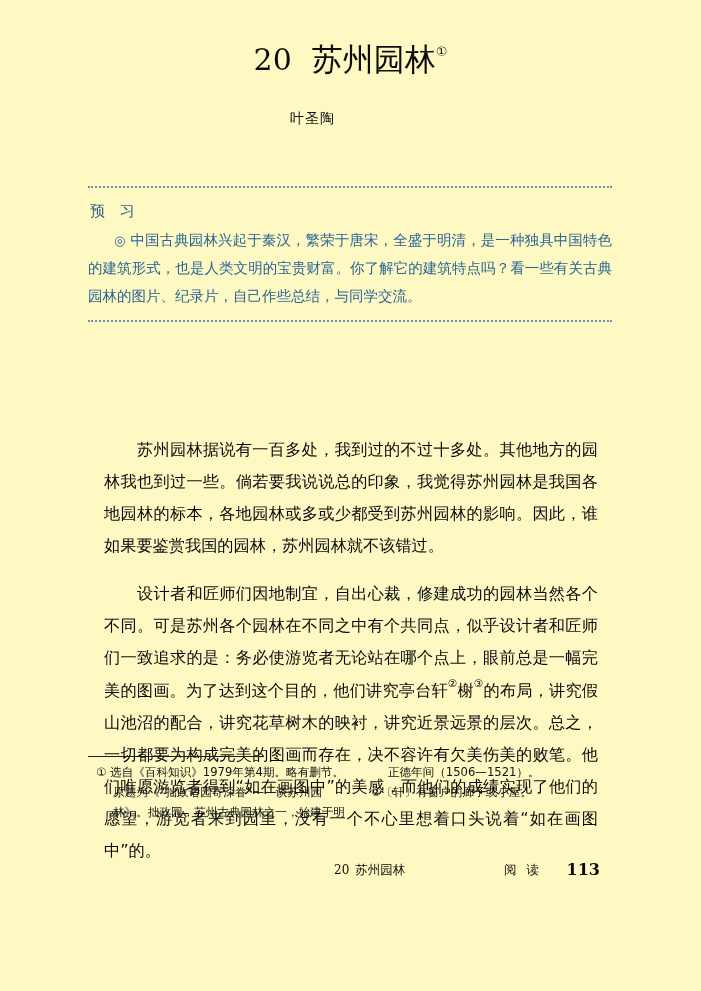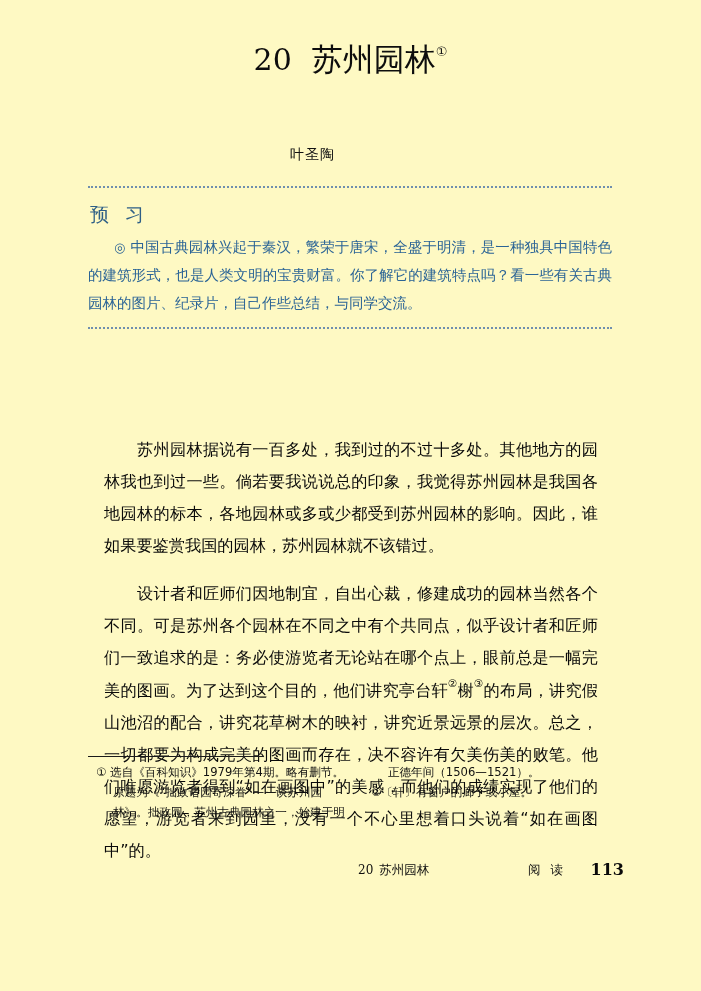--- a/index.html
+++ b/index.html
@@ -53,35 +53,34 @@
   .author {
     position: absolute;
     top: 110px;
     left: 0;
     width: 625px;
     text-align: center;
     font-size: 14px;
     color: #111;
     font-family: "DejaVu Sans", sans-serif;
     letter-spacing: 1px;
-    margin-top: 36px;
   }
 
   
   .preview-box {
     position: absolute;
     left: 88px;
     top: 186px;
     width: 524px;
     border-top: 2px dotted #6f8fae;
     border-bottom: 2px dotted #6f8fae;
     padding: 14px 0 10px 0;
   }
   .preview-heading {
-    font-size: 19px;
+    font-size: 15px;
     color: #2e5f86;
     letter-spacing: 5px;
     margin: 0 0 6px 2px;
     font-family: "DejaVu Sans", sans-serif;
   }
   .preview-item {
     font-size: 14.5px;
     color: #2b6496;
     line-height: 1.92;
     text-align: justify;
@@ -144,21 +143,21 @@
     line-height: 1.72;
     white-space: nowrap;
     font-family: "DejaVu Sans", sans-serif;
   }
   .fn-line.cont { padding-left: 17px; }
   .fn-col.right .fn-line.first { padding-left: 17px; }
 
   
   .footer {
     position: absolute;
-    left: 100px;
+    left: 76px;
     top: 862px;
     width: 524px;
     height: 20px;
   }
   .footer-left {
     position: absolute;
     left: 258px;
     top: 0;
     font-size: 12.5px;
     color: #0f0f0f;

